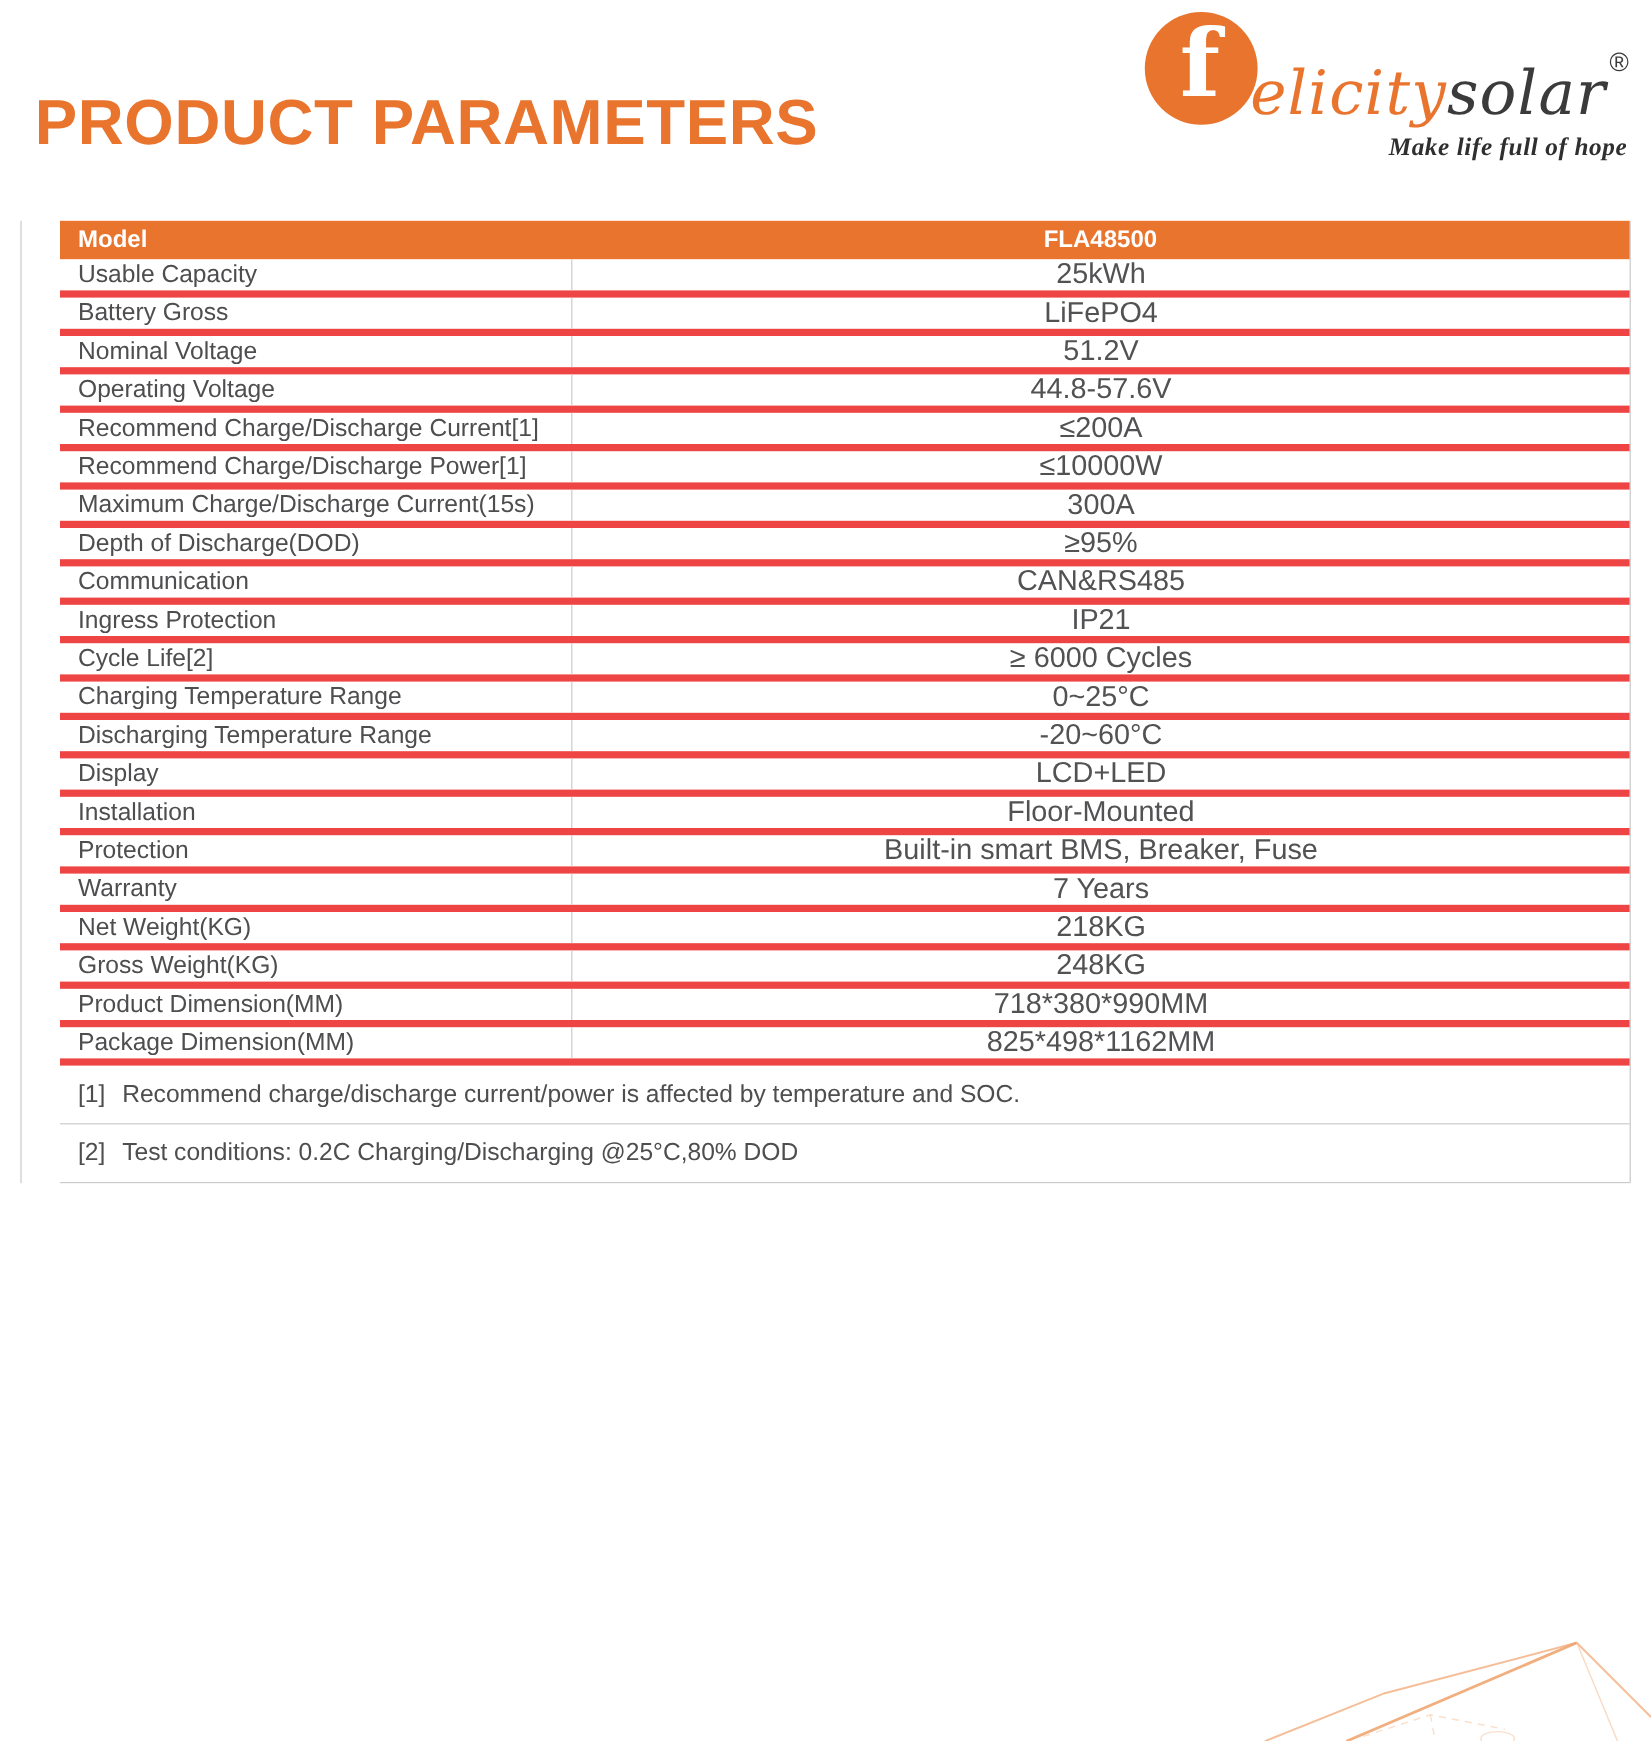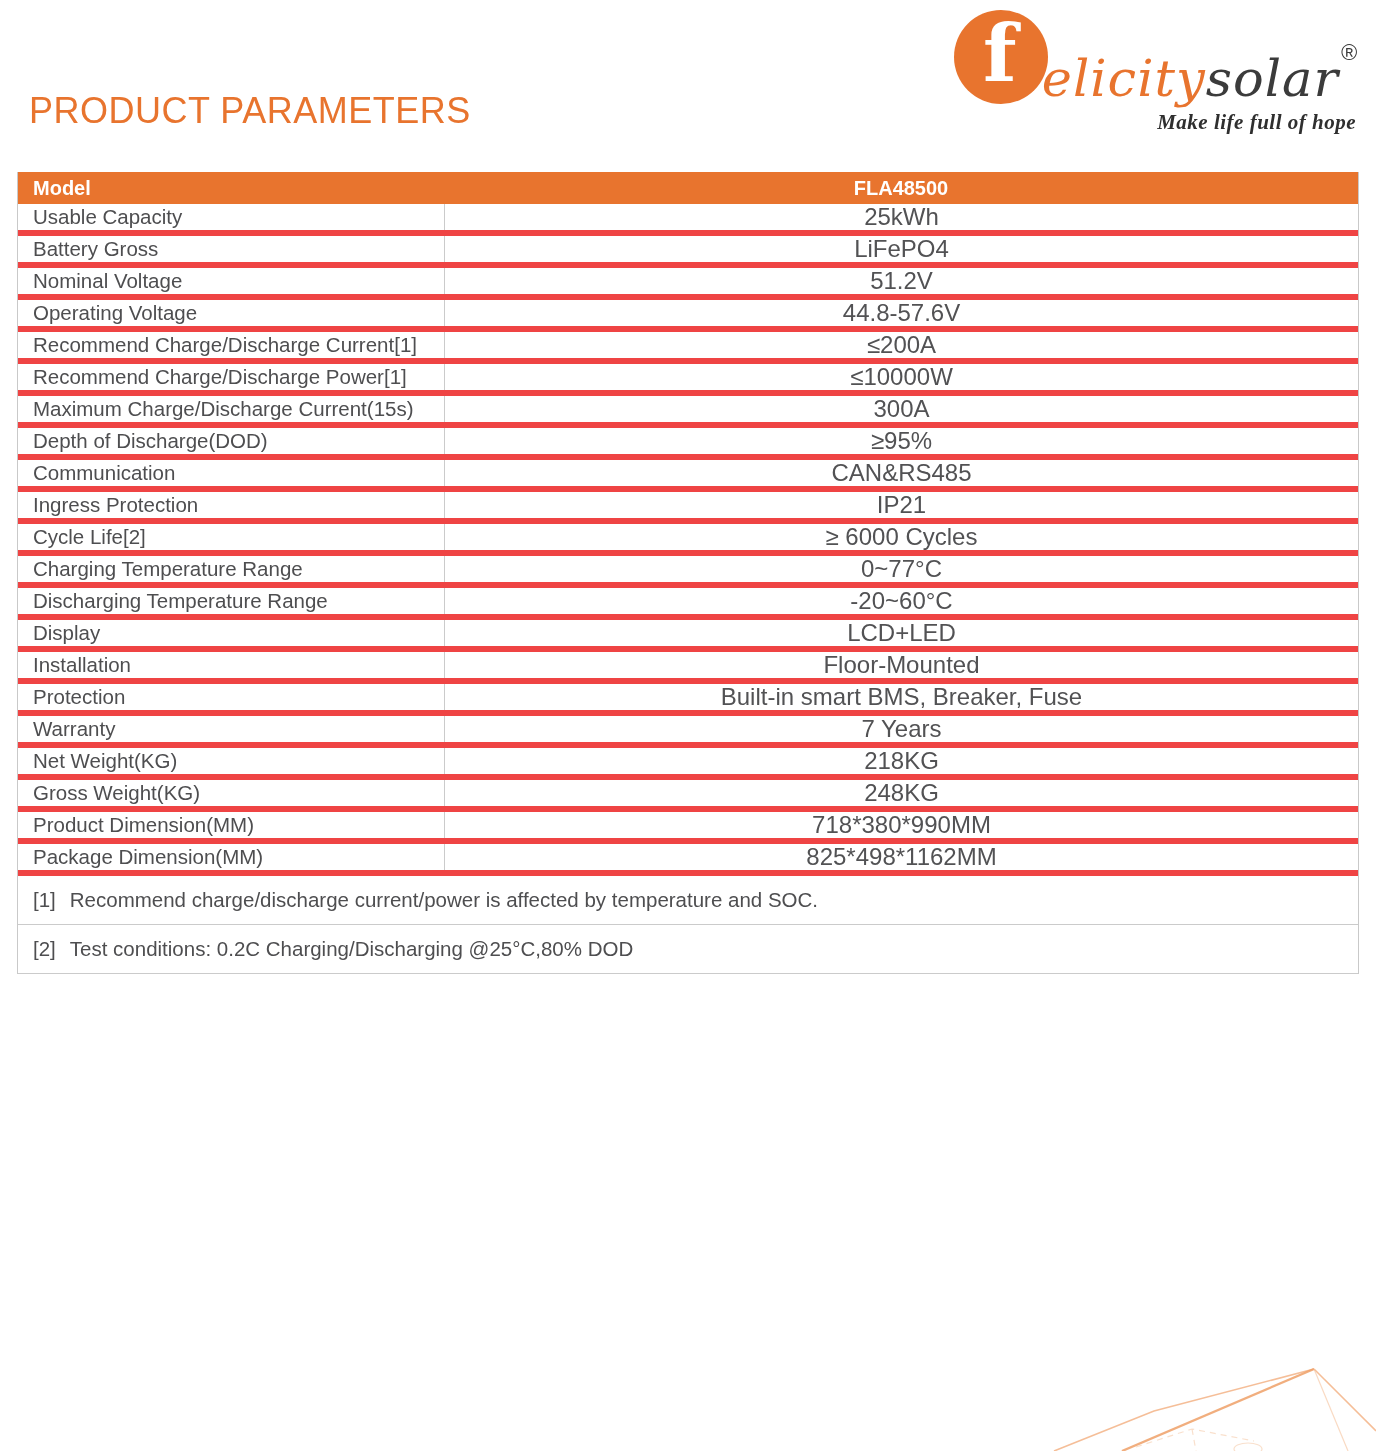--- a/index.html
+++ b/index.html
@@ -6,22 +6,22 @@
   .page{
     position:relative;
     width:1376px;height:1451px;
     background:#ffffff;
     overflow:hidden;
     font-family:"Liberation Sans", sans-serif;
   }
 
   
   .page-title{
-    position:absolute;left:29px;top:90px;
-    font-size:36px;font-weight:400;letter-spacing:.5px;
+    position:absolute;left:29px;top:72px;
+    font-size:53px;font-weight:700;letter-spacing:.5px;
     color:#E8742E;
   }
 
   
   .logo{
     position:absolute;top:10px;right:18px;
     display:flex;flex-direction:column;align-items:flex-end;
   }
   .logo-row{display:flex;align-items:flex-end;}
   .logo-mark{
@@ -47,24 +47,25 @@
   }
   .tagline{
     margin-top:6px;margin-right:2px;
     font-family:"Liberation Serif", serif;
     font-style:italic;font-weight:700;
     font-size:21px;color:#2F2F2F;letter-spacing:.5px;
   }
 
   
   .spec-table{
-    position:absolute;left:17px;top:172px;width:1342px;
+    position:absolute;left:17px;top:184px;width:1342px;
     border-left:1px solid #C9C9C9;
     border-right:1px solid #C9C9C9;
     box-sizing:border-box;
+    padding-left:32px;
   }
   .thead{
     display:flex;height:32px;background:#E8742E;
     color:#ffffff;font-size:20px;font-weight:700;
     align-items:center;
   }
   .thead .h-label{width:426px;padding-left:15px;box-sizing:border-box;}
   .thead .h-value{flex:1;text-align:center;}
 
   .trow{
@@ -156,21 +157,21 @@
         <div class="trow">
           <div class="cell label">Ingress Protection</div>
           <div class="cell value">IP21</div>
         </div>
         <div class="trow">
           <div class="cell label">Cycle Life[2]</div>
           <div class="cell value">≥ 6000 Cycles</div>
         </div>
         <div class="trow">
           <div class="cell label">Charging Temperature Range</div>
-          <div class="cell value">0~77°C</div>
+          <div class="cell value">0~25°C</div>
         </div>
         <div class="trow">
           <div class="cell label">Discharging Temperature Range</div>
           <div class="cell value">-20~60°C</div>
         </div>
         <div class="trow">
           <div class="cell label">Display</div>
           <div class="cell value">LCD+LED</div>
         </div>
         <div class="trow">

